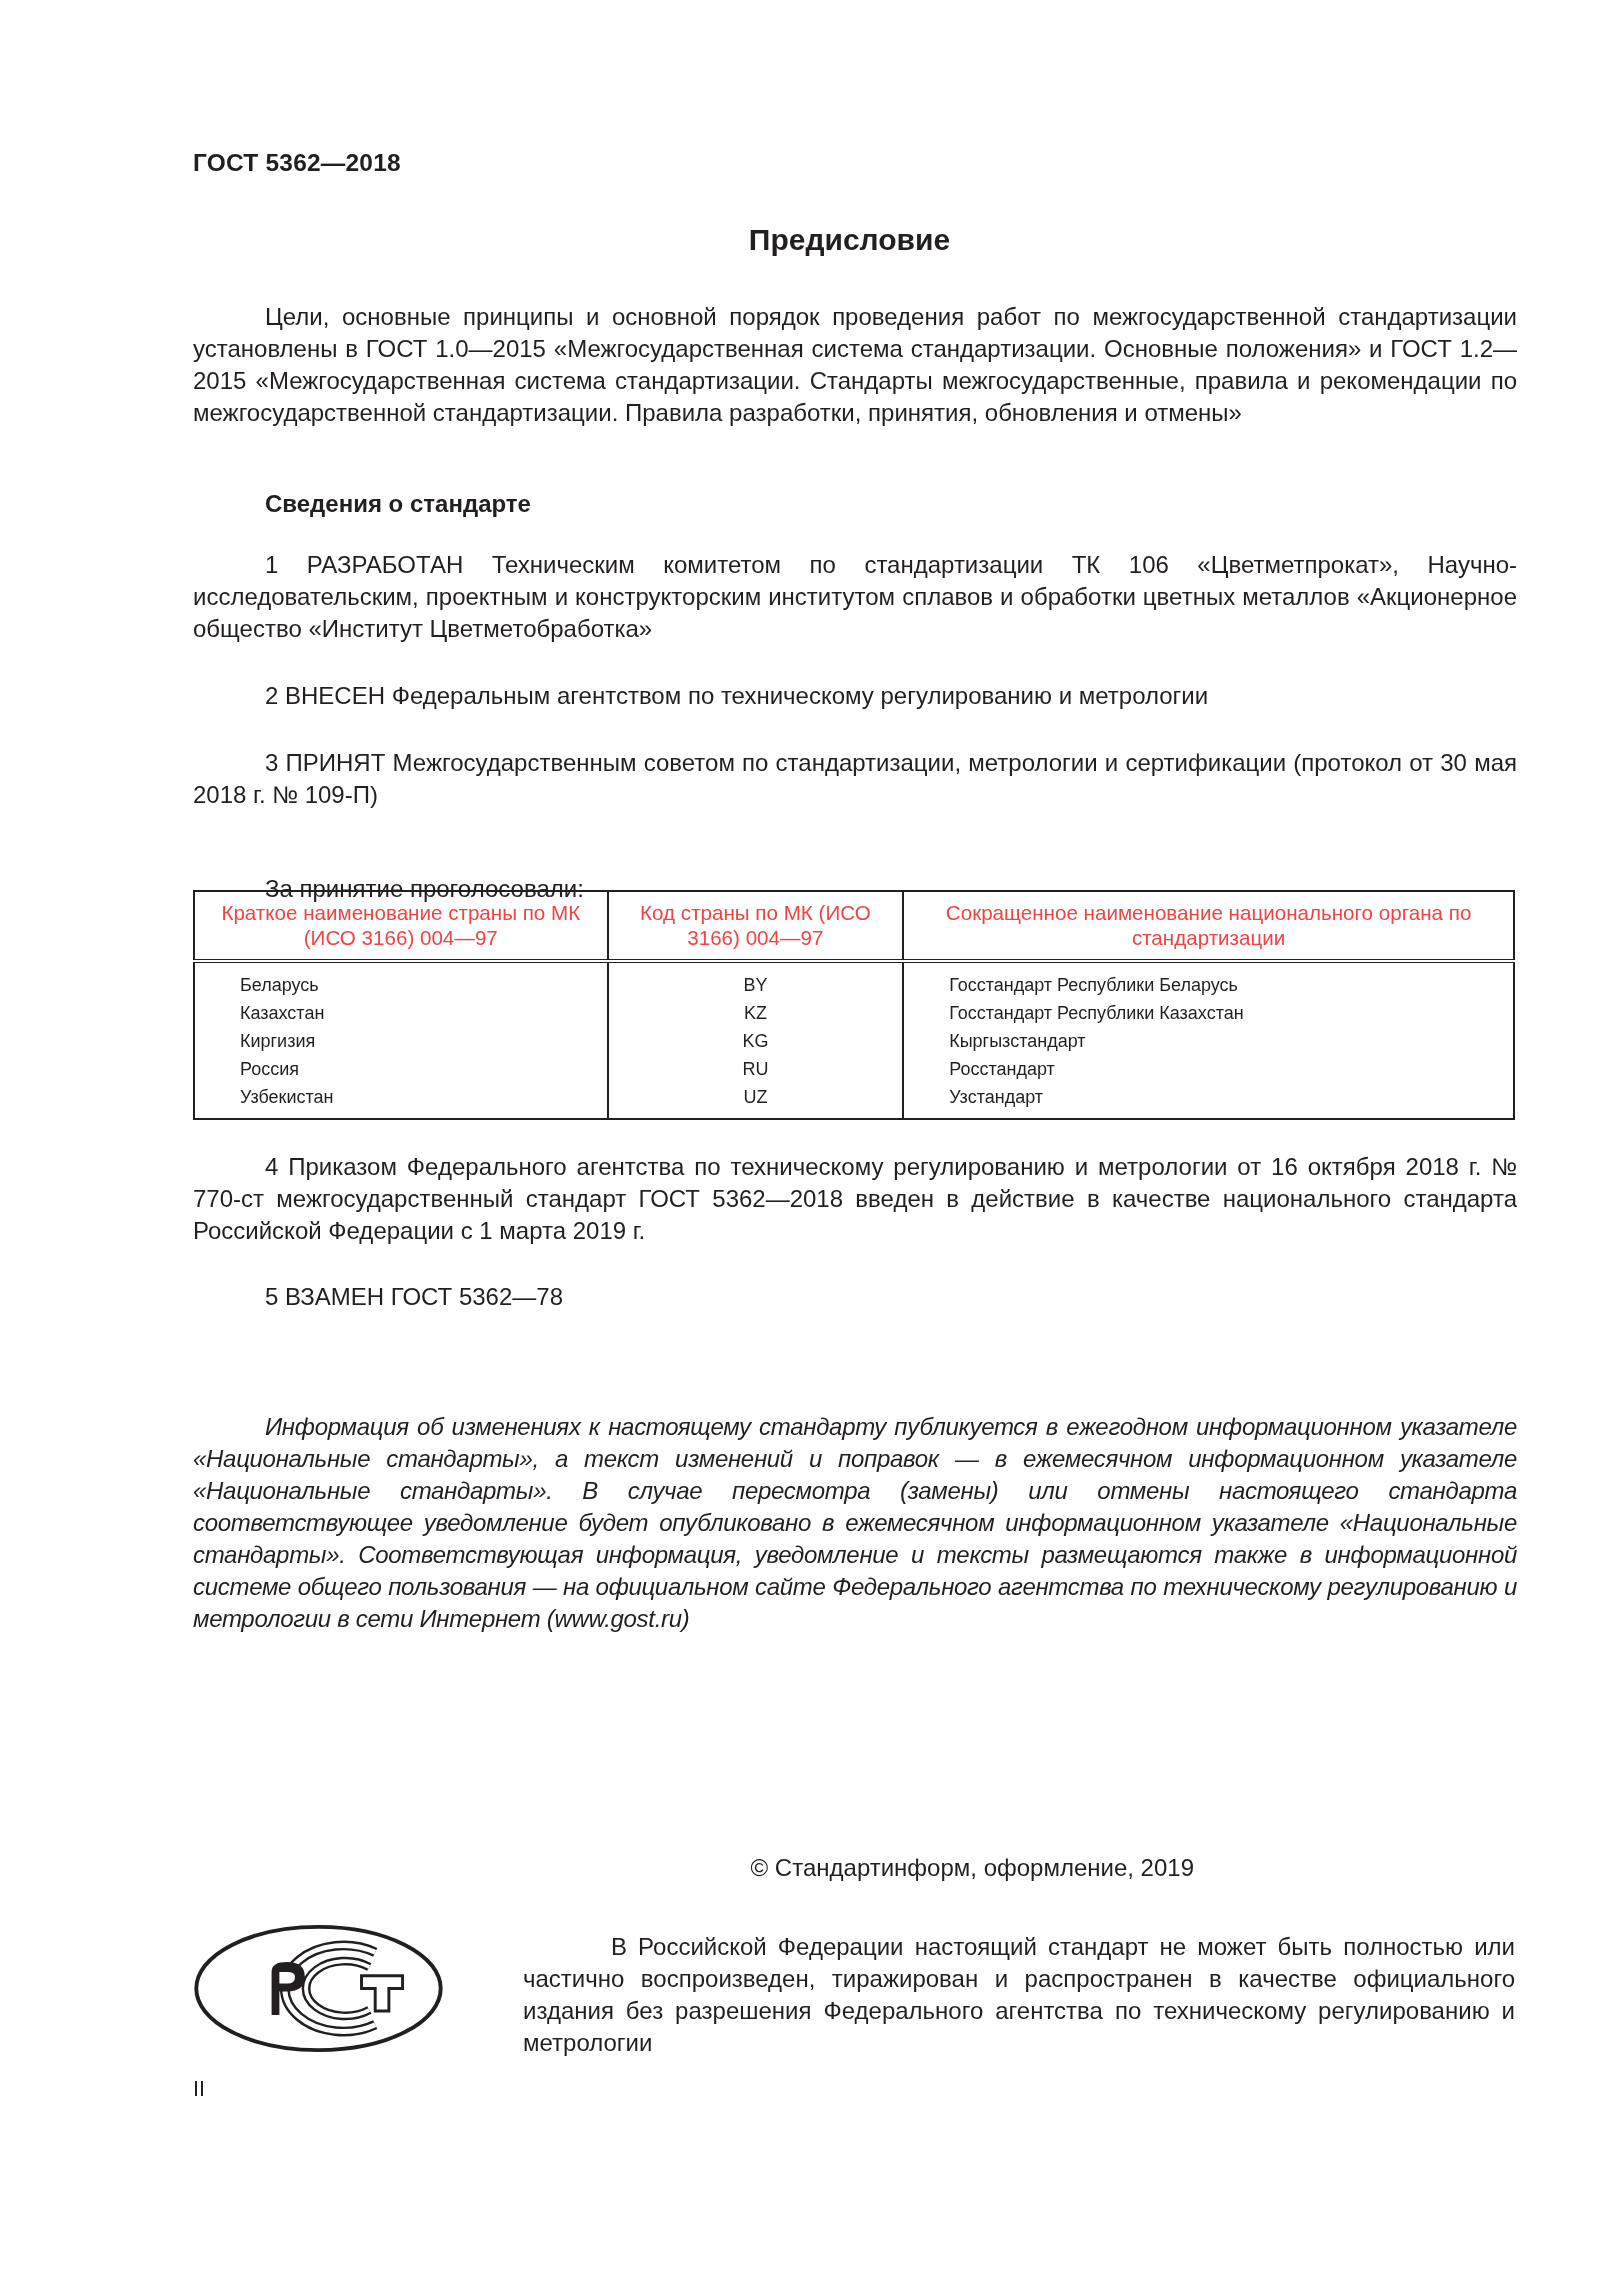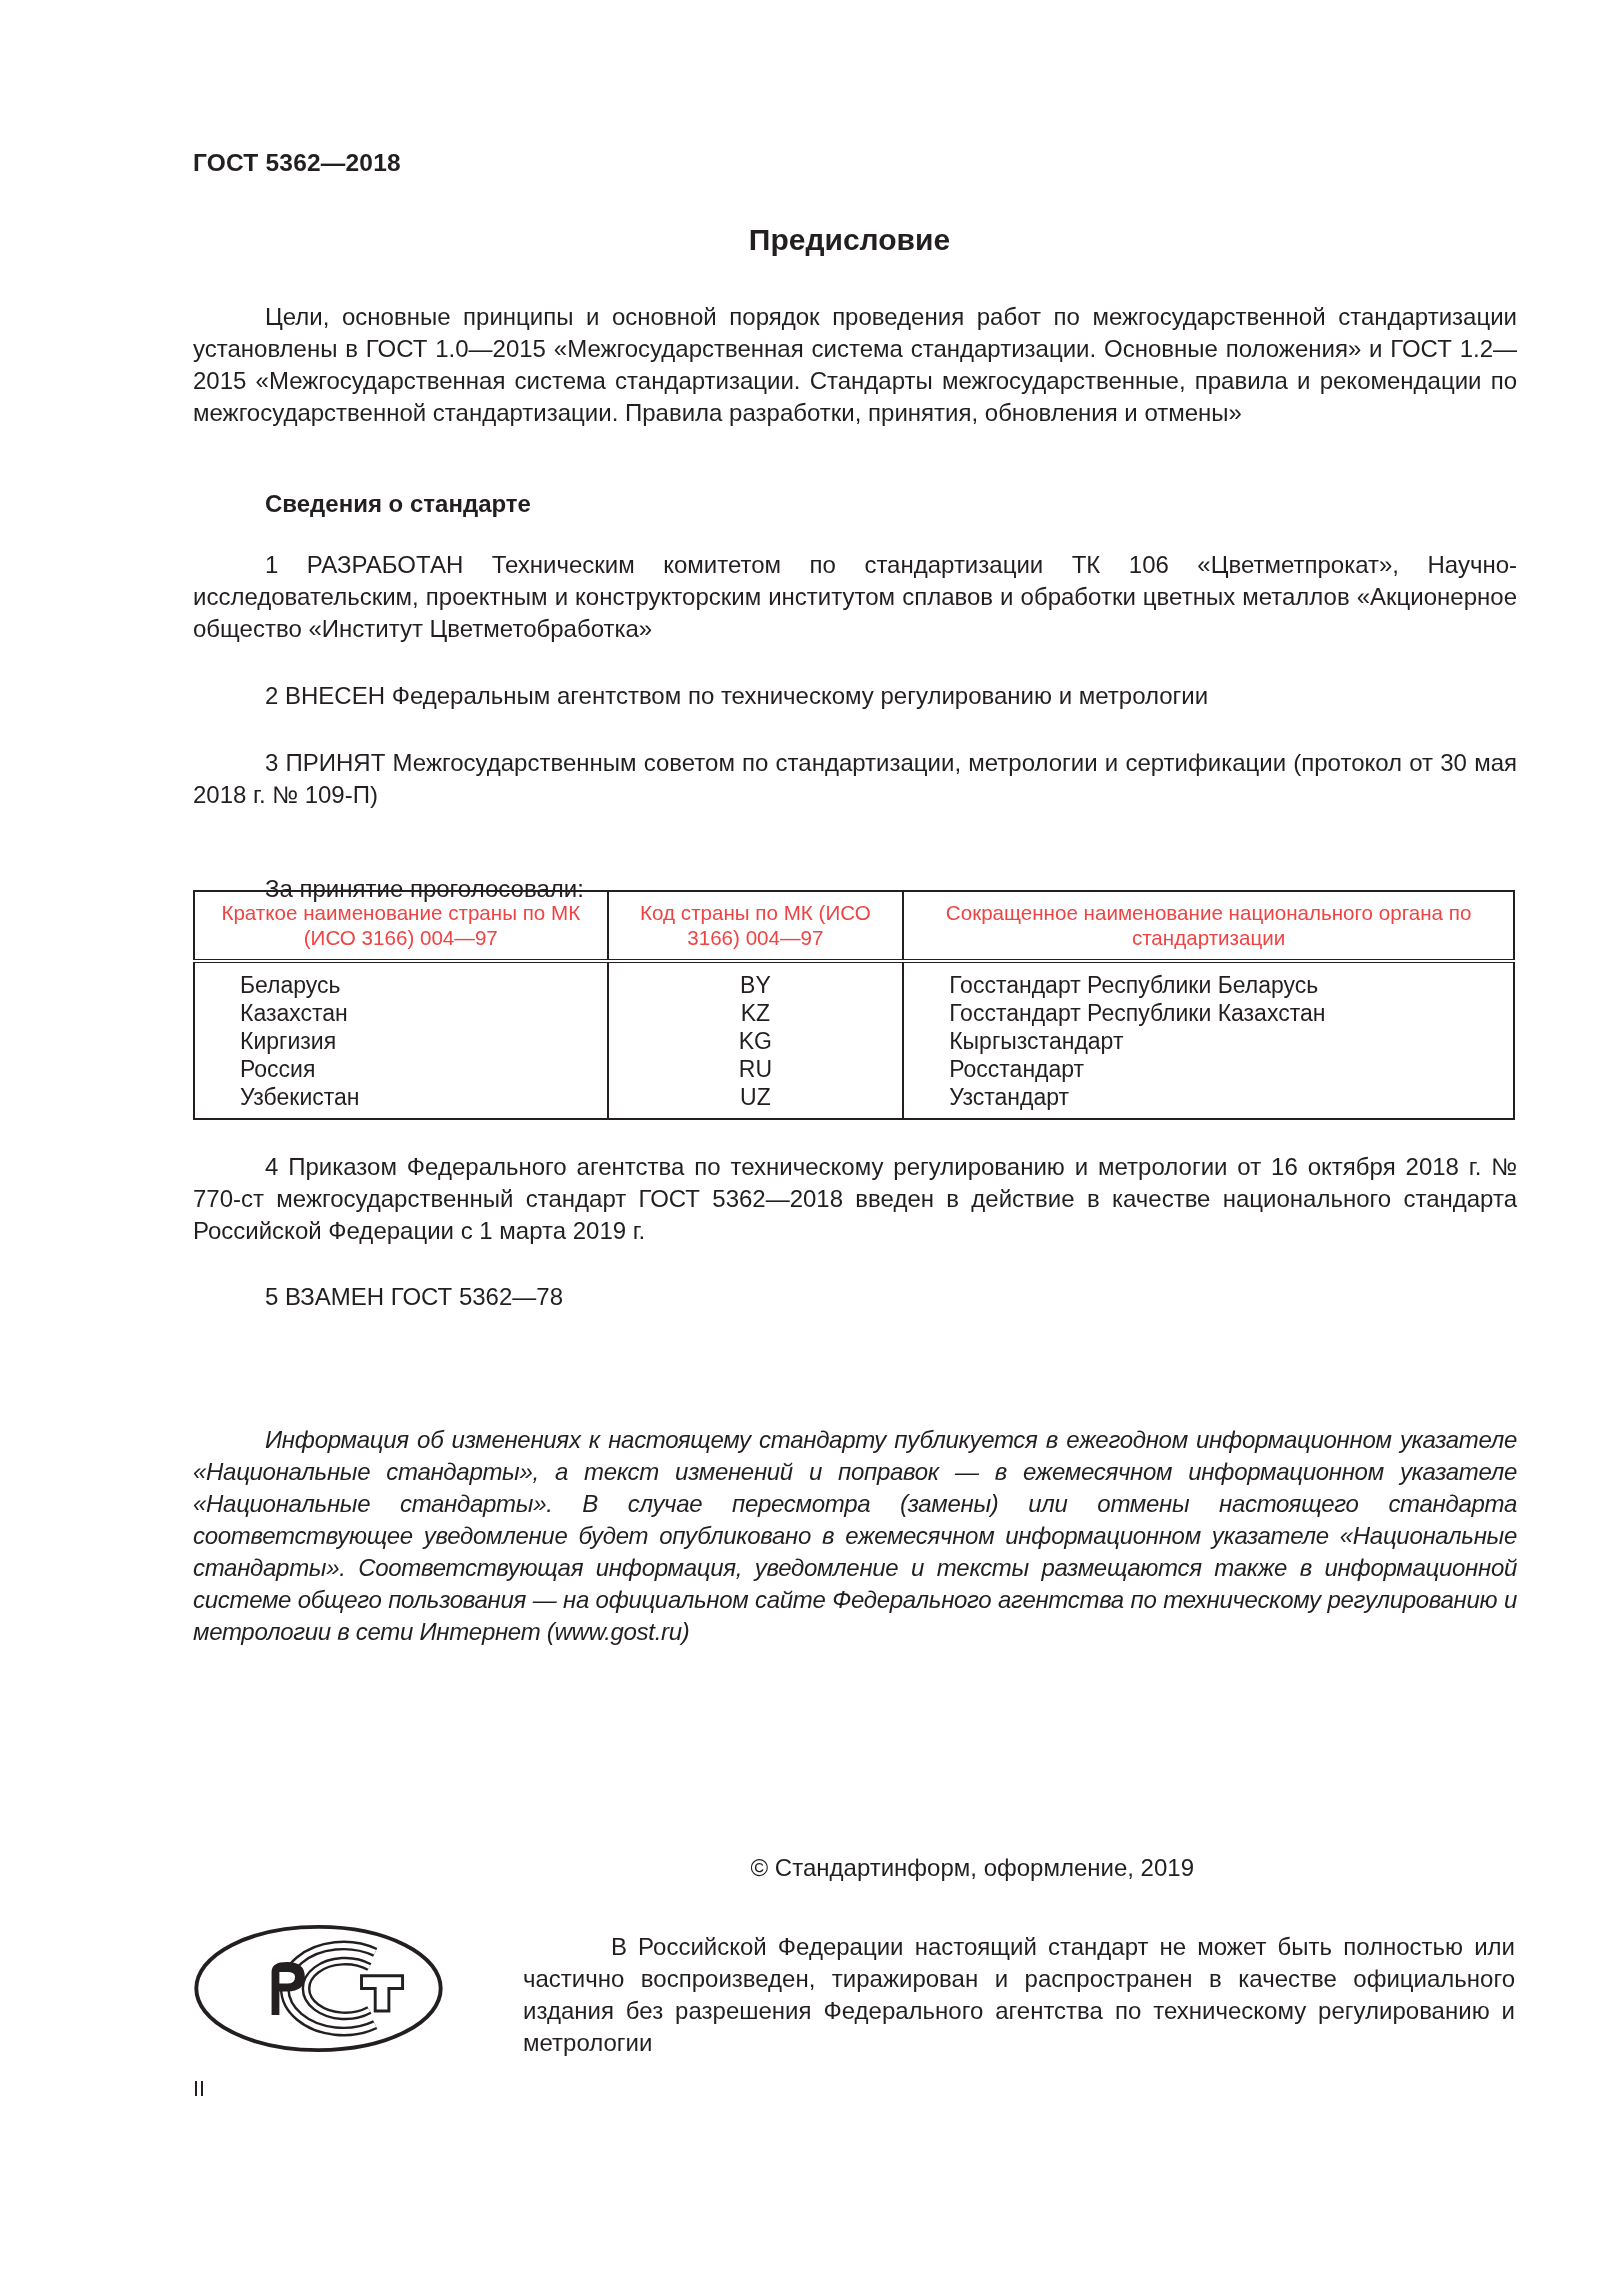--- a/index.html
+++ b/index.html
@@ -11,21 +11,21 @@
   .title { left: 0; width: 1621px; top: 223px; text-align: center; font-size: 30px; font-weight: bold; padding-left: 78px; box-sizing: border-box; }
   .body { left: 193px; width: 1324px; font-size: 24px; line-height: 32px; text-align: justify; }
   .body p { margin: 0; text-indent: 72px; }
   .sub { left: 265px; font-size: 24px; font-weight: bold; }
   .italic { font-style: italic; letter-spacing: -0.3px; }
   table.vote { position: absolute; left: 193px; top: 890px; width: 1322px; border-collapse: collapse;
                border: 2.9px solid #231f20; font-size: 20.6px; }
   table.vote th { font-weight: normal; border: 2px solid #231f20; border-bottom: 4.9px double #231f20;
                   padding: 5.9px 7.8px 5.9px; line-height: 25.5px; height: 55px; color: #ef4444; }
   table.vote td { border-left: 2px solid #231f20; border-right: 2px solid #231f20; vertical-align: top;
-                  font-size: 23px; line-height: 28px; padding: 7.8px 9.8px 7.8px 45px; height: 140px; }
+                  font-size: 18px; line-height: 28px; padding: 7.8px 9.8px 7.8px 45px; height: 140px; }
   table.vote td.code { text-align: center; padding-left: 9.8px; }
   .copy { right: 104px; top: 1854px; font-size: 24px; }
   .final { left: 521px; width: 996px; top: 1929px; font-size: 24px; line-height: 32px; text-align: justify; }
   .final p { margin: 2px; text-indent: 88px; }
   .logo { left: 193px; top: 1923px; width: 251px; height: 131px; }
   .pagenum { left: 193px; top: 2076px; font-size: 21.6px; }
 </style>
 </head>
 <body>
 
@@ -93,21 +93,21 @@
   </table>
 
   <div class="abs body" style="top:1151px;">
     <p>4 Приказом Федерального агентства по техническому регулированию и метрологии от 16 октября 2018 г. № 770-ст межгосударственный стандарт ГОСТ 5362—2018 введен в действие в качестве национального стандарта Российской Федерации с 1 марта 2019 г.</p>
   </div>
 
   <div class="abs body" style="top:1281px;">
     <p>5 ВЗАМЕН ГОСТ 5362—78</p>
   </div>
 
-  <div class="abs body italic" style="top:1411px;margin-top:13px;">
+  <div class="abs body italic" style="top:1411px;">
     <p>Информация об изменениях к настоящему стандарту публикуется в ежегодном информационном указателе «Национальные стандарты», а текст изменений и поправок — в ежемесячном информационном указателе «Национальные стандарты». В случае пересмотра (замены) или отмены настоящего стандарта соответствующее уведомление будет опубликовано в ежемесячном информационном указателе «Национальные стандарты». Соответствующая информация, уведомление и тексты размещаются также в информационной системе общего пользования — на официальном сайте Федерального агентства по техническому регулированию и метрологии в сети Интернет (www.gost.ru)</p>
   </div>
 
   <div class="abs copy">© Стандартинформ, оформление, 2019</div>
 
   <div class="abs logo">
     <svg width="251" height="131" viewBox="0 0 256 134">
       <ellipse cx="128" cy="67" rx="125" ry="63" fill="none" stroke="#231f20" stroke-width="4"></ellipse>
 
       <path d="M186 30 A60 44 0 1 0 186 104" fill="none" stroke="#231f20" stroke-width="10"></path>

